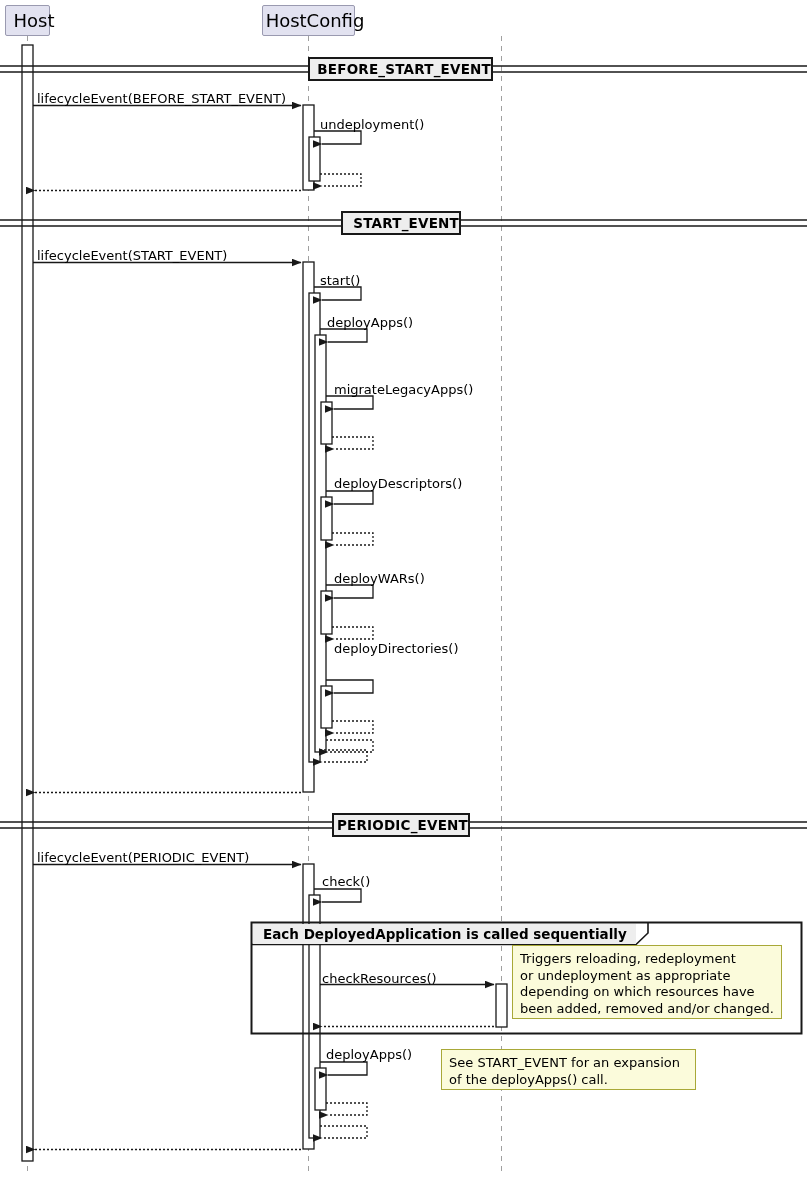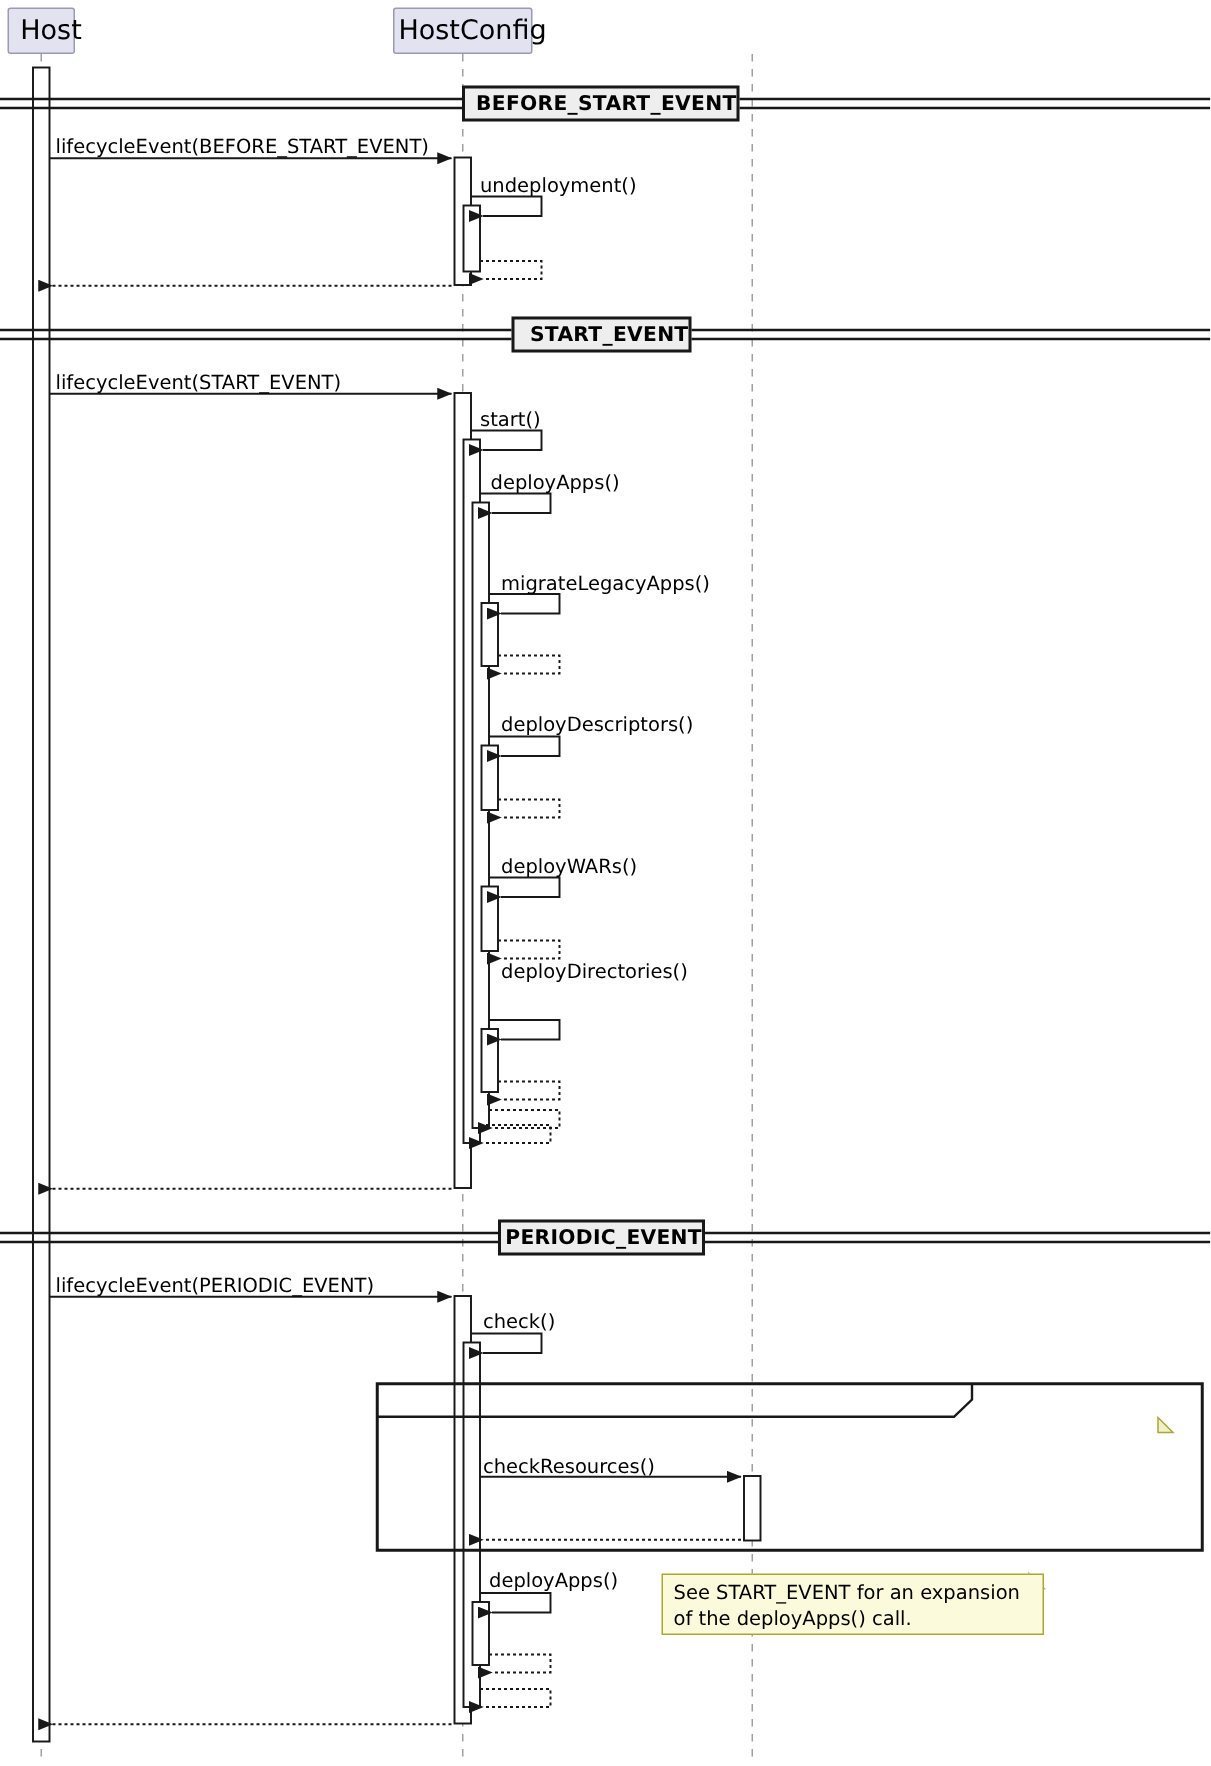--- a/index.html
+++ b/index.html
@@ -157,31 +157,38 @@
   <div class="divider-box" style="left:308px;top:57px;width:185px;height:24px;">
     <span>BEFORE_START_EVENT</span>
   </div>
   <div class="divider-box" style="left:341px;top:211px;width:120px;height:24px;">
     <span>START_EVENT</span>
   </div>
   <div class="divider-box" style="left:332px;top:813px;width:138px;height:24px;">
     <span>PERIODIC_EVENT</span>
   </div>
 
+  <div class="group-title" style="left:253px;top:924px;width:383px;height:20px;">
+    <span>Each DeployedApplication is called sequentially</span>
+  </div>
 
   <div class="msg-label" style="left:37px;top:92px;">lifecycleEvent(BEFORE_START_EVENT)</div>
   <div class="msg-label" style="left:320px;top:118px;">undeployment()</div>
   <div class="msg-label" style="left:37px;top:249px;">lifecycleEvent(START_EVENT)</div>
   <div class="msg-label" style="left:320px;top:274px;">start()</div>
   <div class="msg-label" style="left:327px;top:316px;">deployApps()</div>
   <div class="msg-label" style="left:334px;top:383px;">migrateLegacyApps()</div>
   <div class="msg-label" style="left:334px;top:477px;">deployDescriptors()</div>
   <div class="msg-label" style="left:334px;top:572px;">deployWARs()</div>
   <div class="msg-label" style="left:334px;top:642px;">deployDirectories()</div>
   <div class="msg-label" style="left:37px;top:851px;">lifecycleEvent(PERIODIC_EVENT)</div>
   <div class="msg-label" style="left:322px;top:875px;text-align:right;">check()</div>
   <div class="msg-label" style="left:322px;top:972px;">checkResources()</div>
   <div class="msg-label" style="left:326px;top:1048px;">deployApps()</div>
 
+  <div class="note" style="left:512px;top:945px;width:270px;height:74px;">Triggers reloading, redeployment
+or undeployment as appropriate
+depending on which resources have
+been added, removed and/or changed.</div>
   <div class="note" style="left:441px;top:1049px;width:255px;height:41px;">See START_EVENT for an expansion
 of the deployApps() call.</div>
 
 </div>
 
 </body></html>

